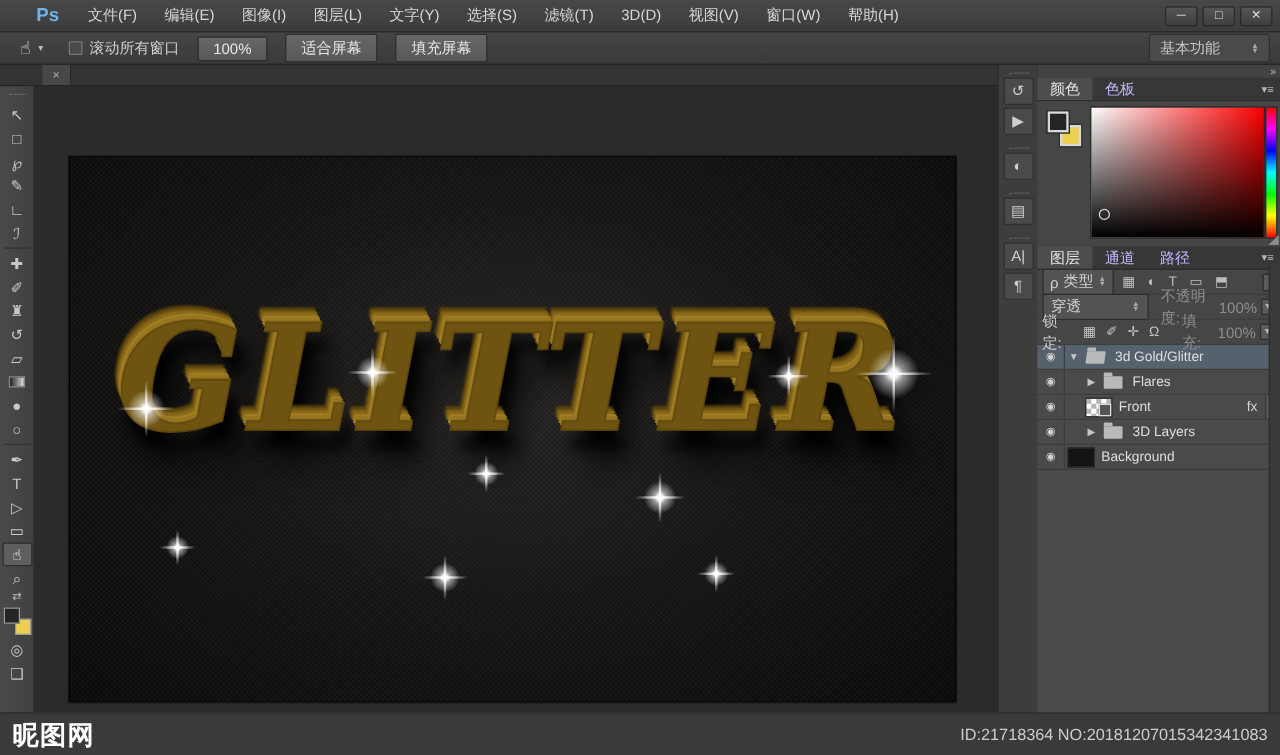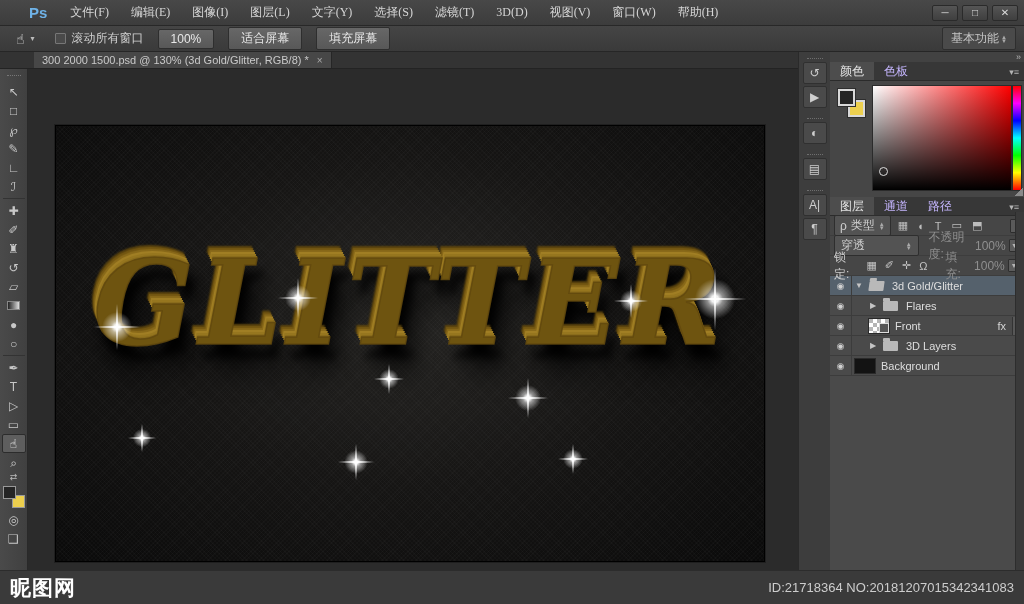--- a/index.html
+++ b/index.html
@@ -9,21 +9,21 @@
     font-family:"Liberation Sans","DejaVu Sans",sans-serif;
     font-size:12px; color:#cfcfcf; background:#2b2b2b; user-select:none;
   }
   
   .menubar {
     position:absolute; left:0; top:0; width:1024px; height:26px;
     background:linear-gradient(180deg,#484848,#3c3c3c);
     border-bottom:1px solid #282828; display:flex; align-items:center;padding-left:19px;
   }
   .ps-logo { font-weight:bold; font-size:15px; color:#6fb3e8; padding:0 12px 0 10px; }
-  .menu-item { padding:0 11px; font-size:12px; color:#d6d6d6; line-height:25px; cursor:default;font-family:Liberation Serif, serif; }
+  .menu-item { padding:0 11px; font-size:12px; color:#d6d6d6; line-height:25px; cursor:default; }
   .win-controls { margin-left:auto; display:flex; gap:4px; padding-right:6px; }
   .win-btn {
     width:26px; height:16px; background:linear-gradient(180deg,#555,#3f3f3f);
     border:1px solid #2a2a2a; border-radius:2px; color:#ddd; font-size:10px;
     display:flex; align-items:center; justify-content:center; line-height:1;
   }
   
   .optionsbar {
     position:absolute; left:0; top:26px; width:1024px; height:26px;
     background:linear-gradient(180deg,#454545,#3a3a3a);
@@ -31,21 +31,21 @@
   }
   .tool-preview { font-size:14px; color:#e0e0e0; margin-left:8px; }
   .mini-arrow { font-size:8px; color:#bbb; }
   .checkbox { width:11px; height:11px; border:1px solid #777; background:#4a4a4a; border-radius:1px; margin-left:14px; }
   .opt-label { color:#cfcfcf;text-align:center; }
   .opt-btn {
     background:linear-gradient(180deg,#676767,#585858); border:1px solid #2e2e2e;
     border-radius:2px; color:#e8e8e8; padding:2px 12px; font-size:12px; margin-left:8px;
   }
   .workspace { margin-left:auto; background:#4a4a4a; border:1px solid #2e2e2e; border-radius:2px;
-    padding:2px 8px; display:flex; gap:2px; align-items:center; color:#c5c5c5; }
+    padding:2px 8px; display:flex; gap:25px; align-items:center; color:#c5c5c5; }
   .spin { display:inline-flex; flex-direction:column; line-height:4px; font-size:6px; color:#aaa; }
   
   .tabstrip {
     position:absolute; left:0; top:52px; width:798px; height:17px;
     background:#333; border-bottom:1px solid #232323; display:flex; align-items:stretch;
   }
   .doc-tab {
     margin-left:34px; background:#474747; border-right:1px solid #262626;
     display:flex; align-items:center; gap:8px; padding:0 8px; color:#c9c9c9; font-size:11px;
   }
@@ -203,21 +203,20 @@
       <span>基本功能</span>
       <span class="spin">
           <span>▲</span>
           <span>▼</span>
         </span>
     </div>
   </div>
 
   <div class="tabstrip">
     <div class="doc-tab">
-      <span>300 2000 1500.psd @ 130% (3d Gold/Glitter, RGB/8) *</span>
       <span class="tab-close">×</span>
     </div>
   </div>
 
   <div class="toolbar">
     <div class="grip"></div>
     <div class="tool">
         <span>↖</span>
       </div>
     <div class="tool">

